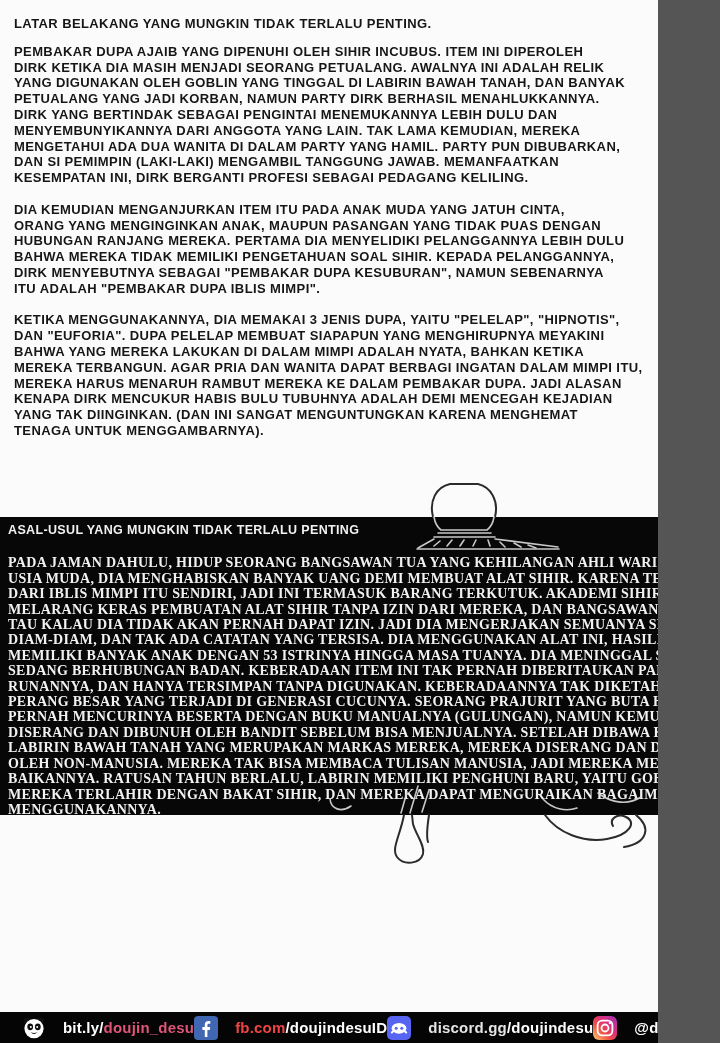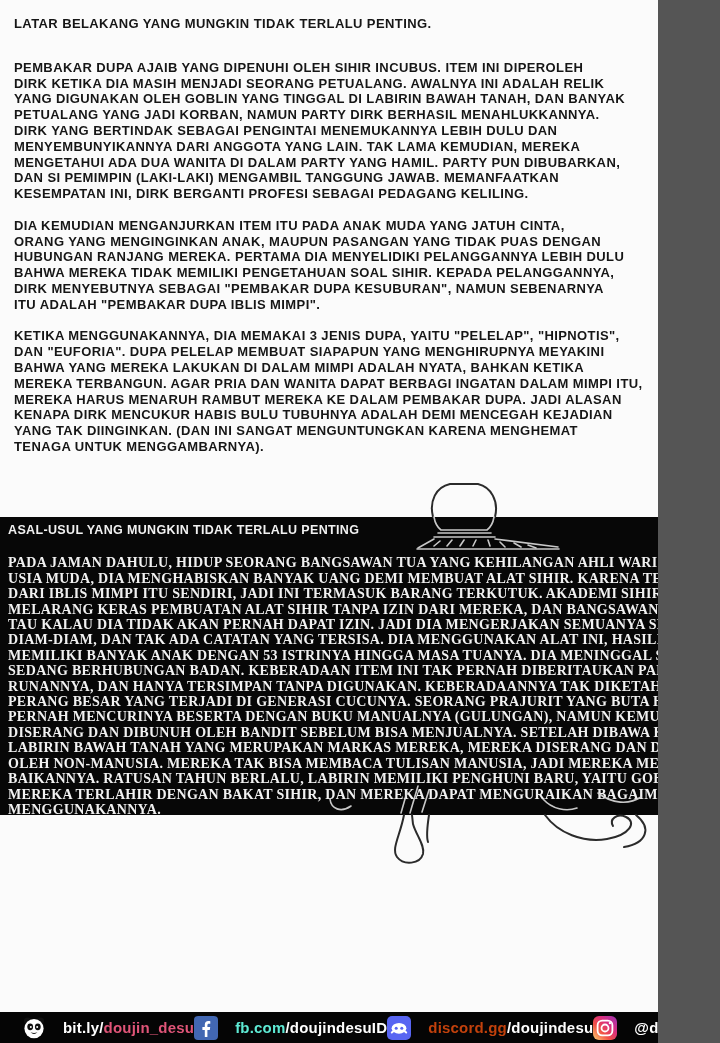--- a/index.html
+++ b/index.html
@@ -17,21 +17,21 @@
     position:absolute;left:14px;top:16px;right:2px;z-index:2;
   }
   .doc-title{
     font-size:13px;letter-spacing:.4px;line-height:15.8px;white-space:pre;
   }
   .para{
     margin:15.8px 0 0 0;
     font-size:13px;letter-spacing:.4px;line-height:15.8px;
     white-space:pre;
   }
-  .top-text .para:first-of-type{margin-top:28px;}
+  .top-text .para:first-of-type{margin-top:12px;}
   
   .band{
     position:absolute;left:0;top:517px;width:720px;height:298px;
     background:#070707;color:#f1f1f1;z-index:0;
   }
   .band-inner{position:relative;z-index:2;padding:6px 4px 0 8px;}
   .band-title{font-size:12.5px;letter-spacing:.35px;line-height:15.4px;white-space:pre;}
   .band-para{
     margin:17px 0 0 0;
     font-size:14px;letter-spacing:.3px;line-height:15.4px;white-space:pre;font-family:Liberation Serif, serif;
@@ -48,22 +48,22 @@
   .footer{
     position:absolute;left:0;top:1012px;width:720px;height:31px;
     background:#050505;z-index:3;
     display:flex;align-items:center;justify-content:space-between;
     padding:0 24px 0 22px;box-sizing:border-box;
   }
   .flink{display:flex;align-items:center;gap:17px;font-size:15px;letter-spacing:.2px;color:#fff;}
   .flink .ficon{display:block;width:24px;height:24px;flex:0 0 auto;}
   .seg-white{color:#ffffff;}
   .seg-pink{color:#e05578;}
-  .seg-fbblue{color:#5eead4;}
-  .seg-blurple{color:#c2410c;}
+  .seg-fbblue{color:#ef4444;}
+  .seg-blurple{color:#e5e5e5;}
 </style>
 </head>
 <body>
 
 <div class="page">
 
   <section class="top-text">
     <div class="doc-title">LATAR BELAKANG YANG MUNGKIN TIDAK TERLALU PENTING.</div>
     <p class="para">PEMBAKAR DUPA AJAIB YANG DIPENUHI OLEH SIHIR INCUBUS. ITEM INI DIPEROLEH
 DIRK KETIKA DIA MASIH MENJADI SEORANG PETUALANG. AWALNYA INI ADALAH RELIK

